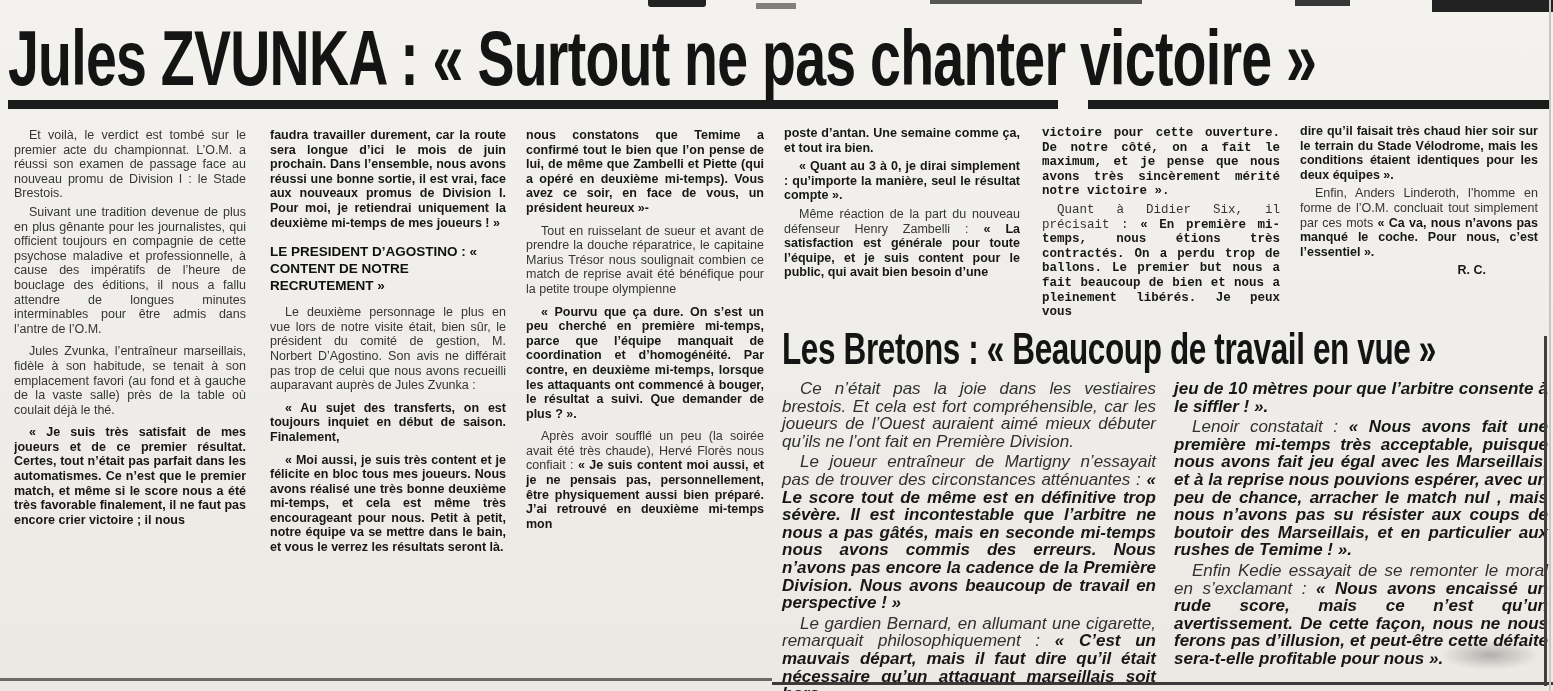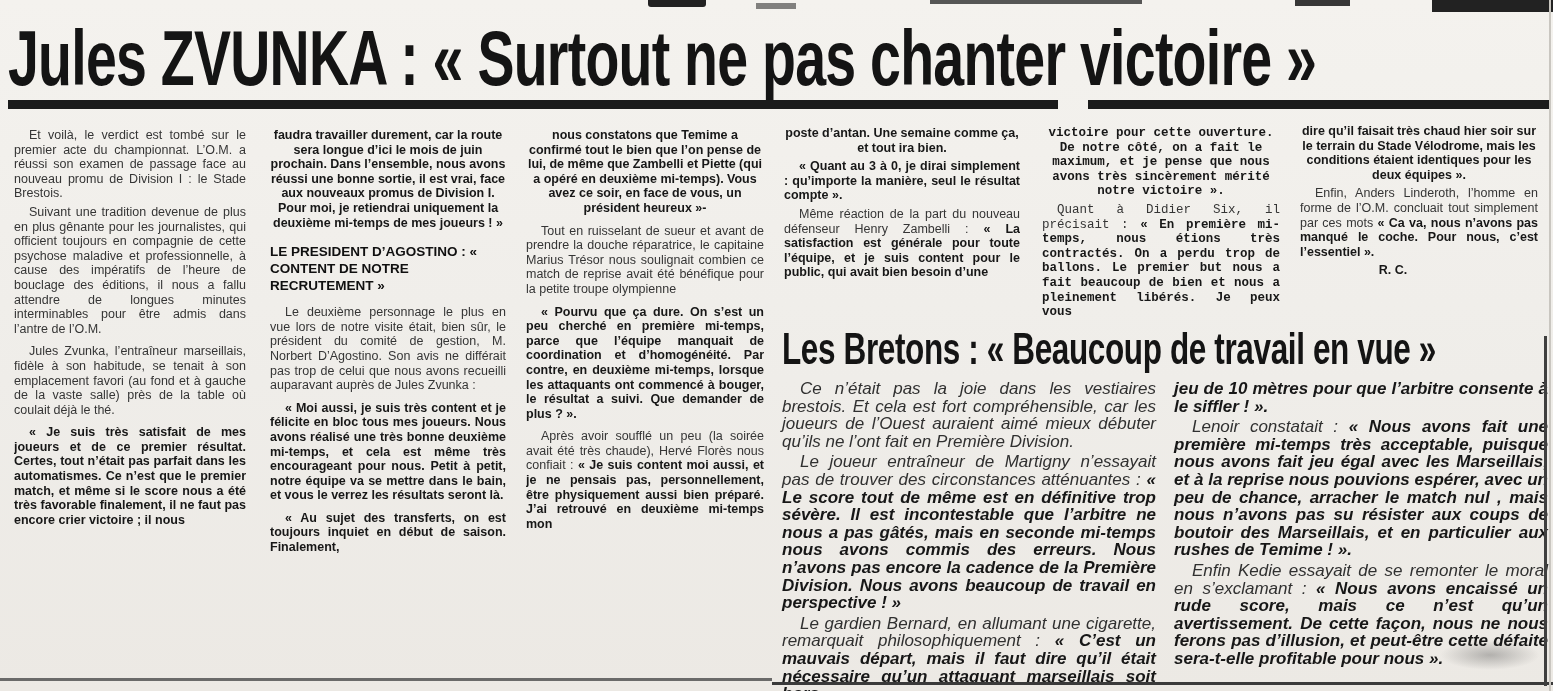--- a/index.html
+++ b/index.html
@@ -20,21 +20,21 @@
     position:absolute;left:8px;top:14px;margin:0;white-space:nowrap;
     font-size:74px;font-weight:bold;letter-spacing:-1px;color:#141414;
     transform:scale(0.75,1.05);transform-origin:top left;
   }
   .hrule{position:absolute;top:100px;height:9px;background:#1b1b1b;}
   .hrule-left{left:8px;width:1050px;}
   .hrule-right{left:1088px;width:462px;}
 
   .col{position:absolute;text-align:justify;font-size:12.5px;line-height:14.6px;color:#353535;overflow:hidden;}
   .col p{margin:0 0 4px;text-indent:15px;}
-  .col p.noind{text-indent:0;text-align:center;}
+  .col p.noind{text-indent:0;}
   .col p.gap{margin-top:8px;}
   .b{font-weight:bold;color:#171717;}
   .c1{left:14px;  top:128px;width:232px;height:540px;}
   .c2{left:270px; top:128px;width:236px;height:540px;}
   .c3{left:526px; top:128px;width:238px;height:542px;}
   .c4{left:784px; top:126px;width:236px;height:198px;}
   .c5{left:1042px;top:126px;width:238px;height:198px;font-family:Liberation Mono, monospace;}
   .c6{left:1300px;top:124px;width:238px;height:205px;}
   .subhead{text-align:left;font-weight:bold;color:#101010;font-size:13.5px;line-height:17px;margin:13px 0 11px;text-indent:0;}
   .byline{text-align:right;padding-right:52px;font-weight:bold;color:#171717;margin-top:3px;}
@@ -75,22 +75,22 @@
     <p>Et voilà, le verdict est tombé sur le premier acte du championnat. L’O.M. a réussi son examen de passage face au nouveau promu de Division I : le Stade Brestois.</p>
     <p>Suivant une tradition devenue de plus en plus gênante pour les journalistes, qui officient toujours en compagnie de cette psychose maladive et professionnelle, à cause des impératifs de l’heure de bouclage des éditions, il nous a fallu attendre de longues minutes interminables pour être admis dans l’antre de l’O.M.</p>
     <p class="gap">Jules Zvunka, l’entraîneur marseillais, fidèle à son habitude, se tenait à son emplacement favori (au fond et à gauche de la vaste salle) près de la table où coulait déjà le thé.</p>
     <p class="b gap">« Je suis très satisfait de mes joueurs et de ce premier résultat. Certes, tout n’était pas parfait dans les automatismes. Ce n’est que le premier match, et même si le score nous a été très favorable finalement, il ne faut pas encore crier victoire ; il nous</p>
   </div>
 
   <div class="col c2">
     <p class="b noind">faudra travailler durement, car la route sera longue d’ici le mois de juin prochain. Dans l’ensemble, nous avons réussi une bonne sortie, il est vrai, face aux nouveaux promus de Division I. Pour moi, je retiendrai uniquement la deuxième mi-temps de mes joueurs ! »</p>
     <h3 class="subhead">LE PRESIDENT D’AGOSTINO : « CONTENT DE NOTRE RECRUTEMENT »</h3>
     <p>Le deuxième personnage le plus en vue lors de notre visite était, bien sûr, le président du comité de gestion, M. Norbert D’Agostino. Son avis ne différait pas trop de celui que nous avons recueilli auparavant auprès de Jules Zvunka :</p>
+    <p class="b gap">« Au sujet des transferts, on est toujours inquiet en début de saison. Finalement,</p>
     <p class="b gap">« Moi aussi, je suis très content et je félicite en bloc tous mes joueurs. Nous avons réalisé une très bonne deuxième mi-temps, et cela est même très encourageant pour nous. Petit à petit, notre équipe va se mettre dans le bain, et vous le verrez les résultats seront là.</p>
-    <p class="b gap">« Au sujet des transferts, on est toujours inquiet en début de saison. Finalement,</p>
   </div>
 
   <div class="col c3">
     <p class="b noind">nous constatons que Temime a confirmé tout le bien que l’on pense de lui, de même que Zambelli et Piette (qui a opéré en deuxième mi-temps). Vous avez ce soir, en face de vous, un président heureux »-</p>
     <p class="gap">Tout en ruisselant de sueur et avant de prendre la douche réparatrice, le capitaine Marius Trésor nous soulignait combien ce match de reprise avait été bénéfique pour la petite troupe olympienne</p>
     <p class="b gap">« Pourvu que ça dure. On s’est un peu cherché en première mi-temps, parce que l’équipe manquait de coordination et d’homogénéité. Par contre, en deuxième mi-temps, lorsque les attaquants ont commencé à bouger, le résultat a suivi. Que demander de plus ? ».</p>
     <p class="gap"><span>Après avoir soufflé un peu (la soirée avait été très chaude), Hervé Florès nous confiait : </span><span class="b">« Je suis content moi aussi, et je ne pensais pas, personnellement, être physiquement aussi bien préparé. J’ai retrouvé en deuxième mi-temps mon</span></p>
   </div>
 
   <div class="col c4">

